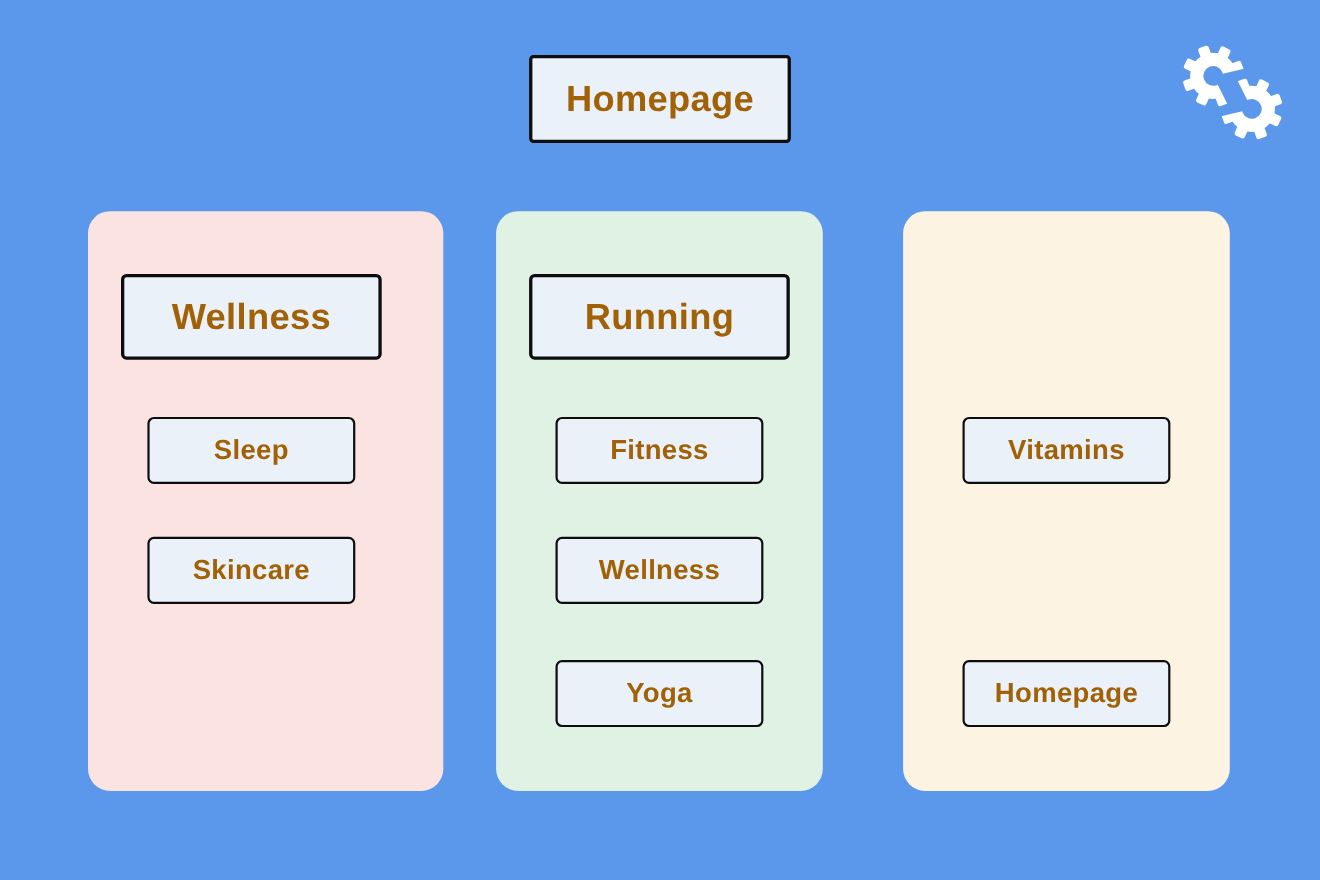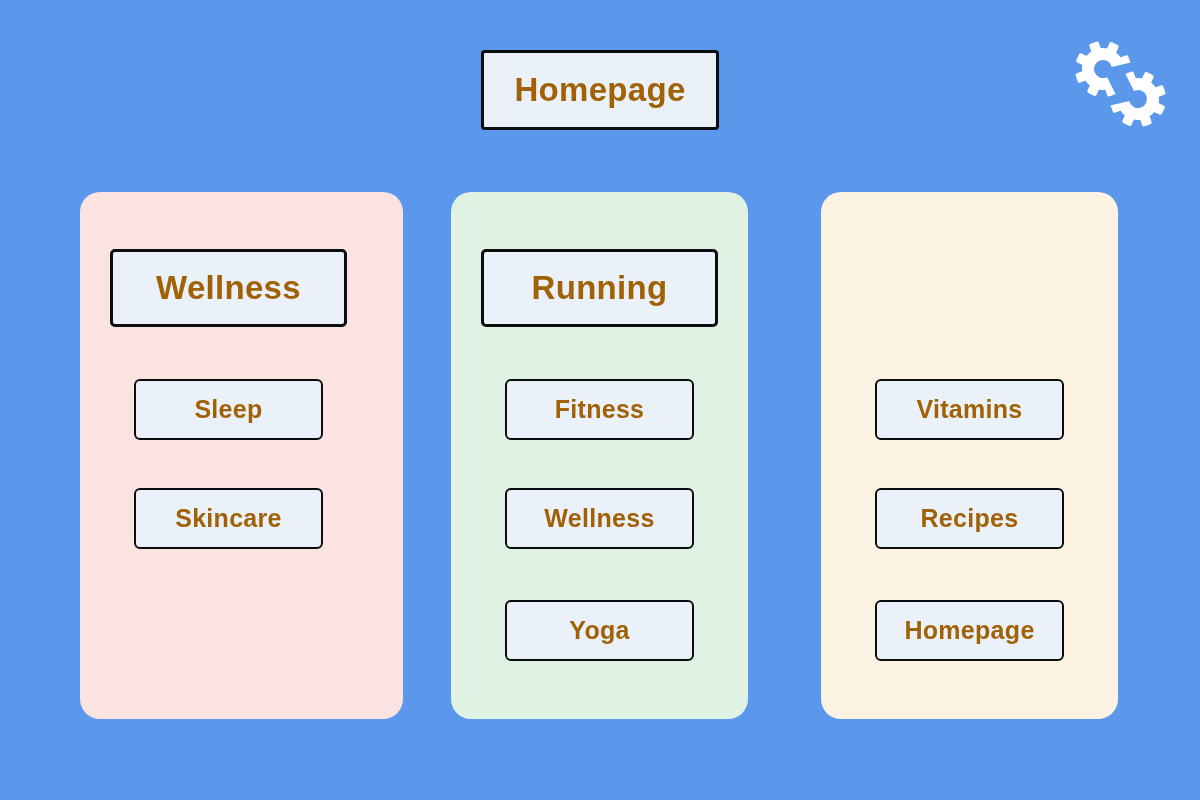--- a/index.html
+++ b/index.html
@@ -137,21 +137,18 @@
     </div>
     <div class="node node-sub sub-2">
       <span>Yoga</span>
     </div>
   </section>
 
   <section class="panel panel-2" style="background-color: rgb(252, 243, 226);">
     <div class="node node-sub sub-0">
       <span>Vitamins</span>
     </div>
-    <div class="node node-sub sub-1">
-      <span>Recipes</span>
-    </div>
     <div class="node node-sub sub-2">
       <span>Homepage</span>
     </div>
   </section>
 
 </div>
 
 </body></html>

